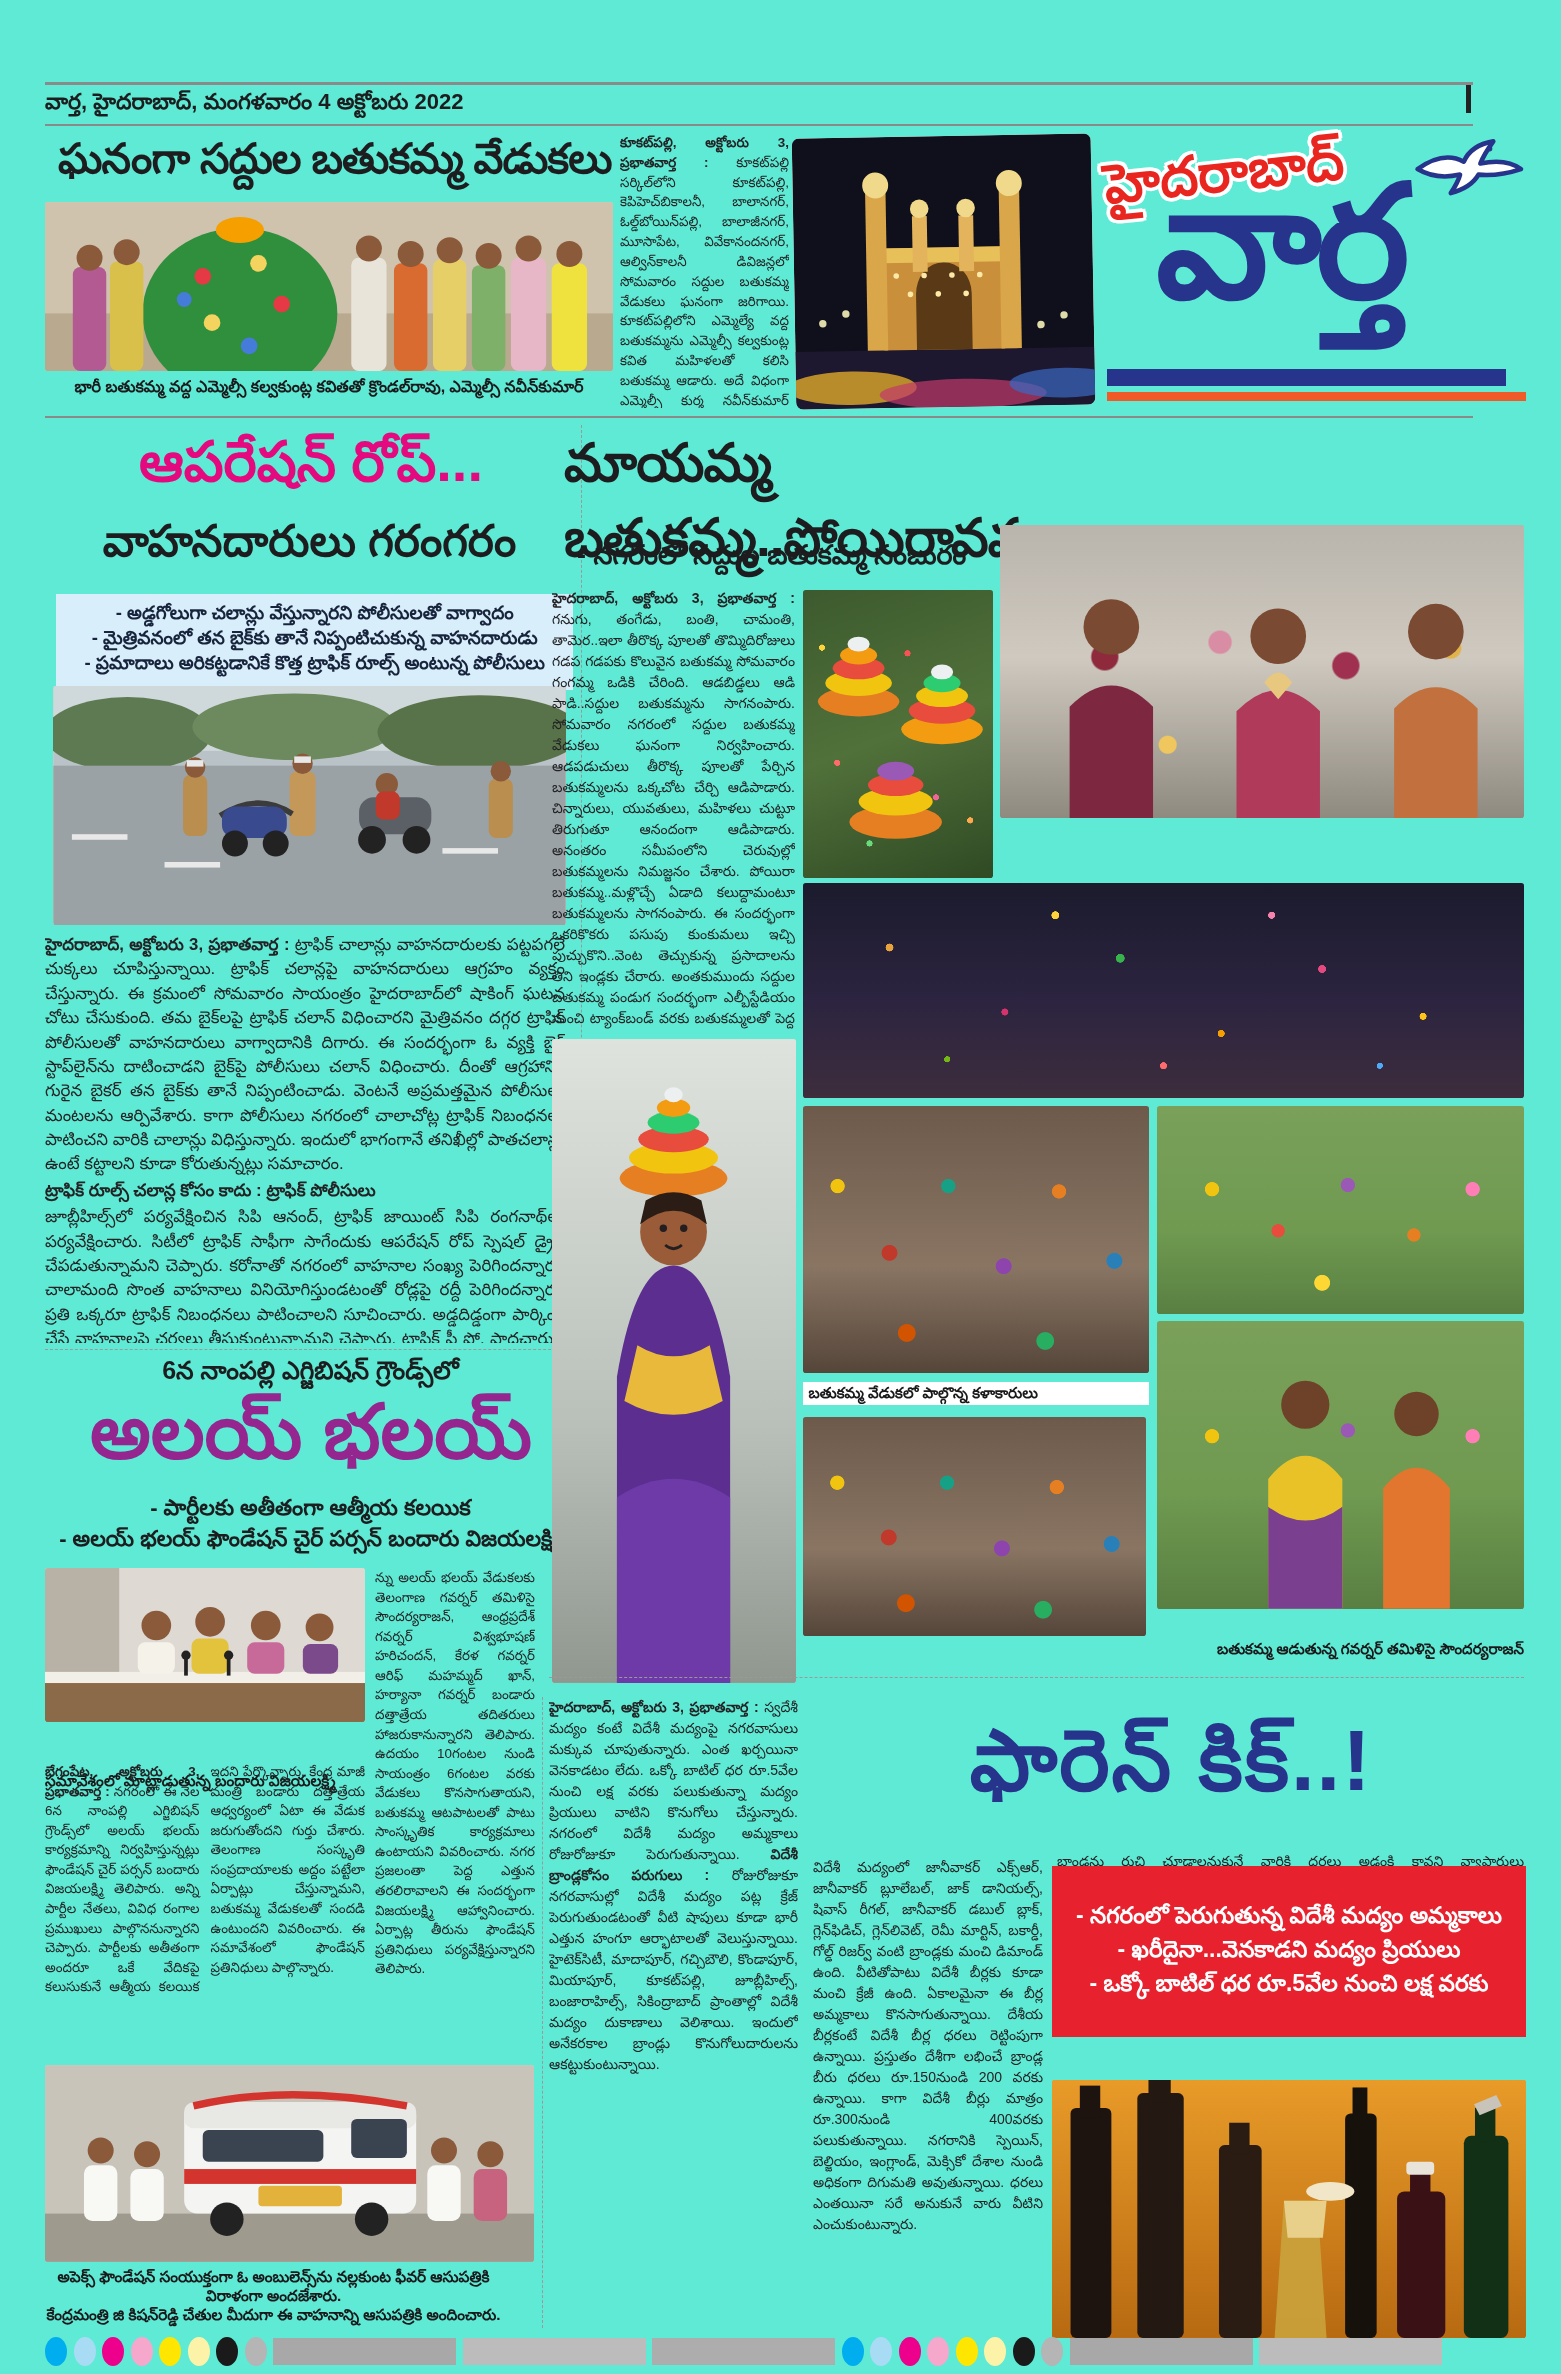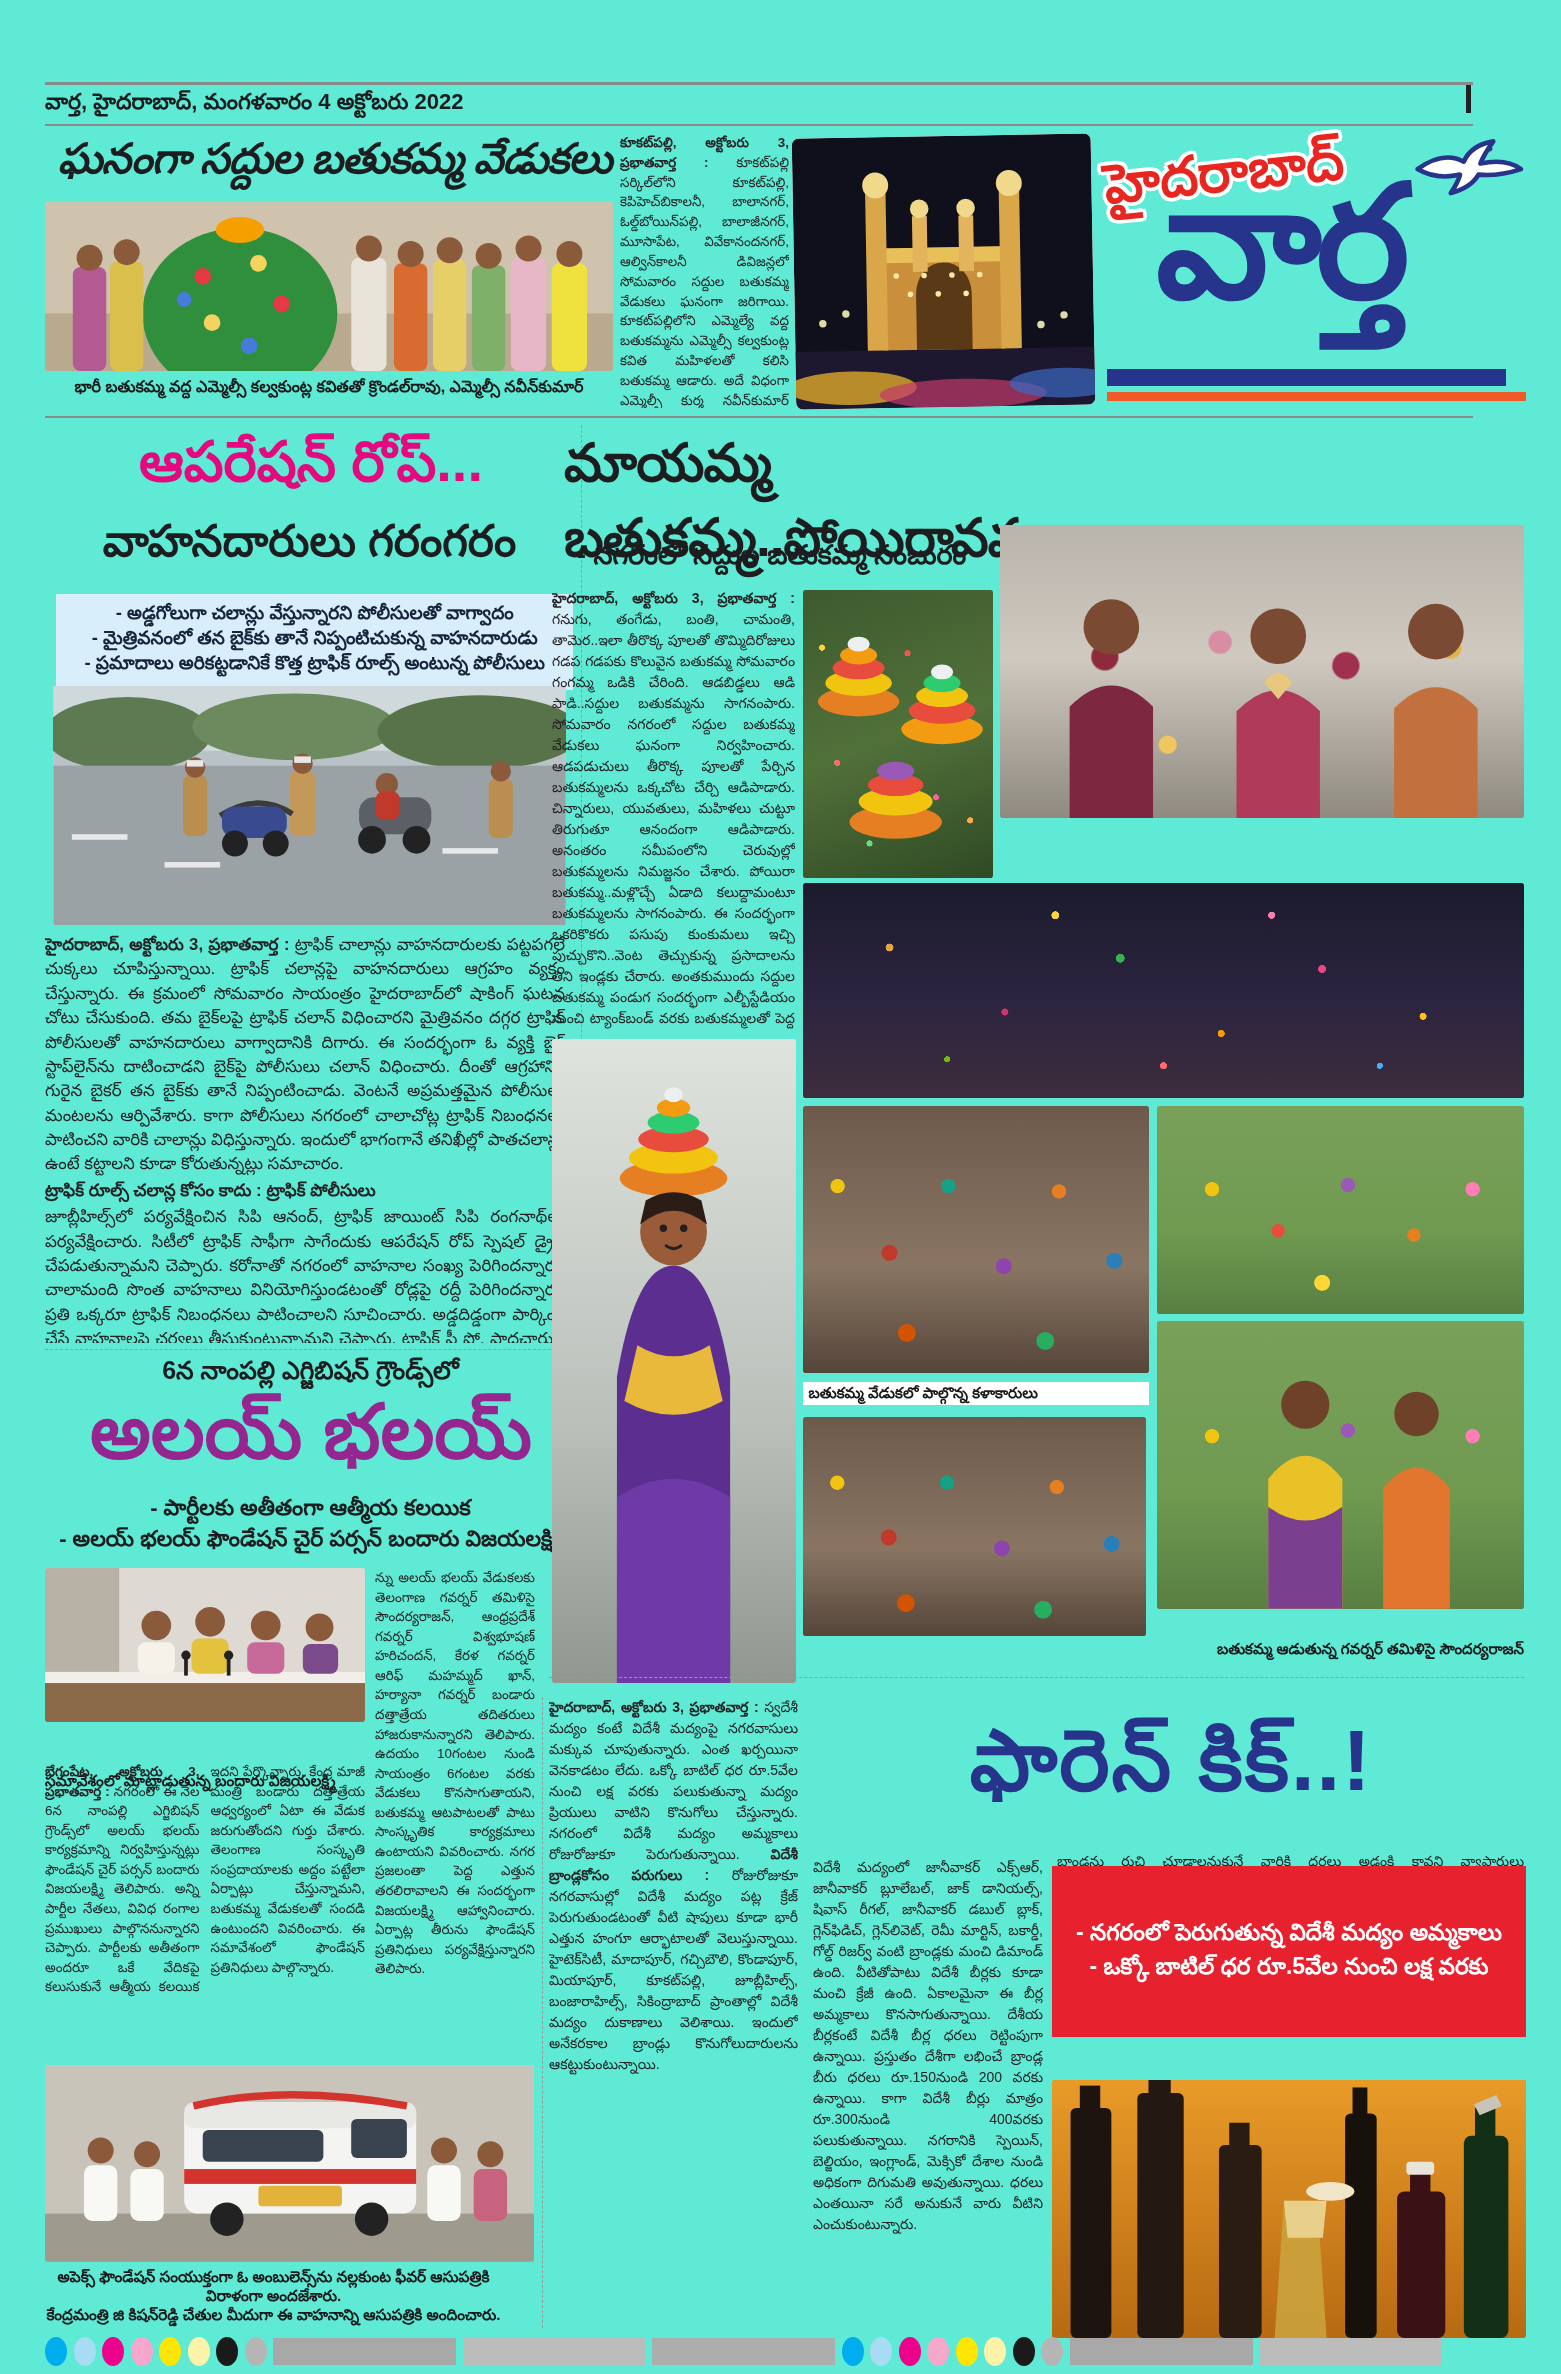--- a/index.html
+++ b/index.html
@@ -83,21 +83,21 @@
 </head>
 <body>
 
 <div id="page">
 
   <div class="rule" style="left:45px;top:82px;width:1428px;height:2.8px;"></div>
   <div class="abs bold" style="left:45px;top:89px;width:835px;font-size:22px;">వార్త, హైదరాబాద్, మంగళవారం 4 అక్టోబరు 2022</div>
   <div class="abs" style="left:1466px;top:85px;width:4.6px;height:28px;background:#222;"></div>
   <div class="rule" style="left:45px;top:124px;width:1428px;height:1.9px;"></div>
 
-  <div class="abs bold" style="left:58px;top:135px;width:562px;font-size:42px;letter-spacing:-0.9px;font-style:italic;">ఘనంగా సద్దుల బతుకమ్మ వేడుకలు</div>
+  <div class="abs bold" style="left:58px;top:135px;width:562px;font-size:42px;letter-spacing:-0.9px;">ఘనంగా సద్దుల బతుకమ్మ వేడుకలు</div>
   <div class="ph" style="left:45px;top:202px;width:568px;height:169px;">
     <svg width="568" height="169" viewBox="0 0 612 182">
       <rect width="612" height="182" fill="#cfc3ae"></rect>
       <rect y="120" width="612" height="62" fill="#b9a98e"></rect>
       <ellipse cx="210" cy="120" rx="105" ry="92" fill="#2f8f3c"></ellipse>
       <circle cx="170" cy="80" r="9" fill="#e63946"></circle>
         <circle cx="230" cy="66" r="9" fill="#f4d35e"></circle>
       <circle cx="255" cy="110" r="9" fill="#e63946"></circle>
         <circle cx="180" cy="130" r="9" fill="#f4d35e"></circle>
       <circle cx="220" cy="155" r="9" fill="#457bd9"></circle>
@@ -373,20 +373,21 @@
     <span class="bold">హైదరాబాద్, అక్టోబరు 3, ప్రభాతవార్త :</span>
     <span>స్వదేశీ మద్యం కంటే విదేశీ మద్యంపై నగరవాసులు మక్కువ చూపుతున్నారు. ఎంత ఖర్చయినా వెనకాడటం లేదు. ఒక్కో బాటిల్ ధర రూ.5వేల నుంచి లక్ష వరకు పలుకుతున్నా మద్యం ప్రియులు వాటిని కొనుగోలు చేస్తున్నారు. నగరంలో విదేశీ మద్యం అమ్మకాలు రోజురోజుకూ పెరుగుతున్నాయి.</span>
     <span class="bold">విదేశీ బ్రాండ్లకోసం పరుగులు :</span>
     <span>రోజురోజుకూ నగరవాసుల్లో విదేశీ మద్యం పట్ల క్రేజ్ పెరుగుతుండటంతో వీటి షాపులు కూడా భారీ ఎత్తున హంగూ ఆర్భాటాలతో వెలుస్తున్నాయి. హైటెక్‌సిటీ, మాదాపూర్, గచ్చిబౌలి, కొండాపూర్, మియాపూర్, కూకట్‌పల్లి, జూబ్లీహిల్స్, బంజారాహిల్స్, సికింద్రాబాద్ ప్రాంతాల్లో విదేశీ మద్యం దుకాణాలు వెలిశాయి. ఇందులో అనేకరకాల బ్రాండ్లు కొనుగోలుదారులను ఆకట్టుకుంటున్నాయి.</span>
   </div>
   <div class="abs bold ctr hl-blue" style="left:816px;top:1712px;width:710px;font-size:85px;letter-spacing:1.9px;">ఫారెన్ కిక్..!</div>
   <div class="abs just body-txt" style="left:813px;top:1857px;width:230px;height:492px;font-size:14px;line-height:1.5;overflow:hidden;">విదేశీ మద్యంలో జానీవాకర్ ఎక్స్‌ఆర్, జానీవాకర్ బ్లూలేబల్, జాక్ డానియల్స్, షివాస్ రీగల్, జానీవాకర్ డబుల్ బ్లాక్, గ్లెన్‌ఫిడిచ్, గ్లెన్‌లివెట్, రెమీ మార్టిన్, బకార్డీ, గోల్డ్ రిజర్వ్ వంటి బ్రాండ్లకు మంచి డిమాండ్ ఉంది. వీటితోపాటు విదేశీ బీర్లకు కూడా మంచి క్రేజీ ఉంది. ఏకాలమైనా ఈ బీర్ల అమ్మకాలు కొనసాగుతున్నాయి. దేశీయ బీర్లకంటే విదేశీ బీర్ల ధరలు రెట్టింపుగా ఉన్నాయి. ప్రస్తుతం దేశీగా లభించే బ్రాండ్ల బీరు ధరలు రూ.150నుండి 200 వరకు ఉన్నాయి. కాగా విదేశీ బీర్లు మాత్రం రూ.300నుండి 400వరకు పలుకుతున్నాయి. నగరానికి స్పెయిన్, బెల్జియం, ఇంగ్లాండ్, మెక్సికో దేశాల నుండి అధికంగా దిగుమతి అవుతున్నాయి. ధరలు ఎంతయినా సరే అనుకునే వారు వీటిని ఎంచుకుంటున్నారు.</div>
   <div class="abs just body-txt" style="left:1057px;top:1851px;width:467px;height:45px;font-size:14px;line-height:1.5;overflow:hidden;">బ్రాండ్లను రుచి చూడాలనుకునే వారికి ధరలు అడ్డంకి కావని వ్యాపారులు తెలుపుతున్నారు.</div>
   <div class="abs redbox" style="left:1052px;top:1866px;width:474px;height:171px;display:flex;flex-direction:column;justify-content:center;gap:2px;">
     <div class="ctr bold" style="font-size:23px;">- నగరంలో పెరుగుతున్న విదేశీ మద్యం అమ్మకాలు</div>
+    <div class="ctr bold" style="font-size:23px;">- ఖరీదైనా...వెనకాడని మద్యం ప్రియులు</div>
     <div class="ctr bold" style="font-size:23px;">- ఒక్కో బాటిల్ ధర రూ.5వేల నుంచి లక్ష వరకు</div>
   </div>
   <div class="ph" style="left:1052px;top:2080px;width:474px;height:258px;">
     <svg width="474" height="258" viewBox="0 0 511 278">
       <rect width="511" height="278" fill="#d98a1f"></rect>
       <rect width="511" height="278" fill="url(#obg)"></rect>
       <defs>
           <linearGradient id="obg" x1="0" y1="0" x2="0" y2="1">
         <stop offset="0" stop-color="#e89b28"></stop>
             <stop offset="1" stop-color="#b86a12"></stop>

